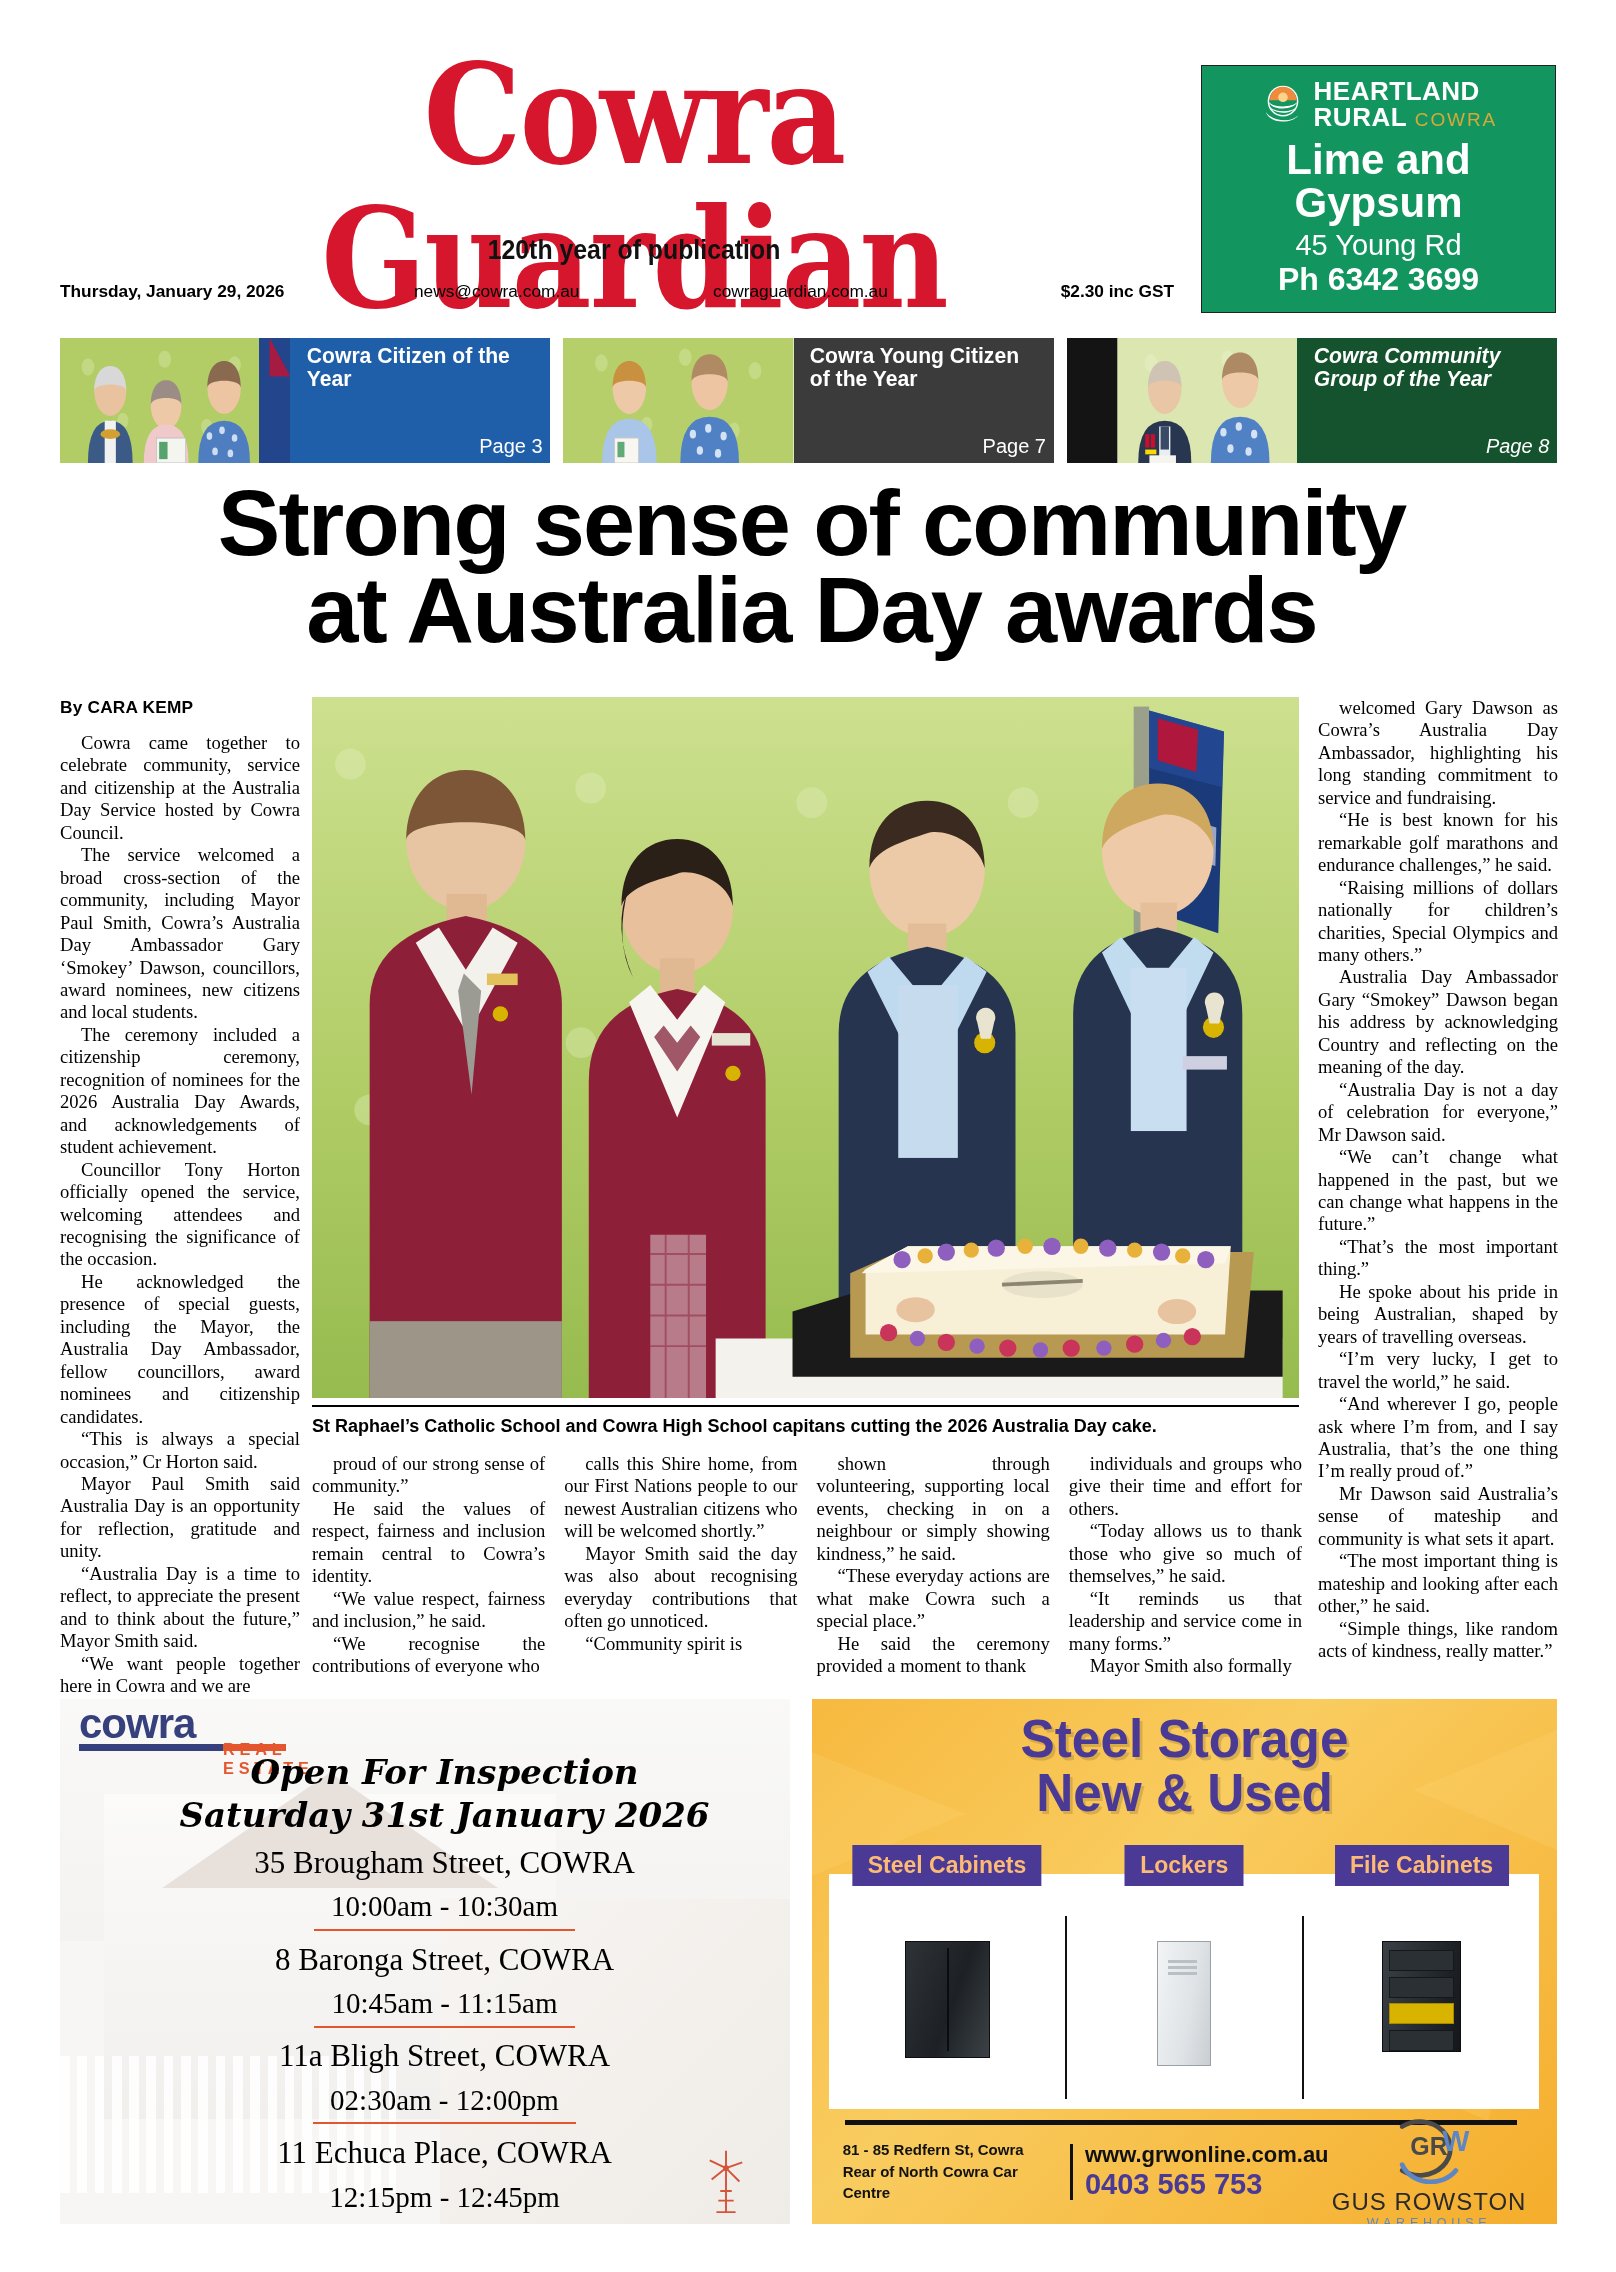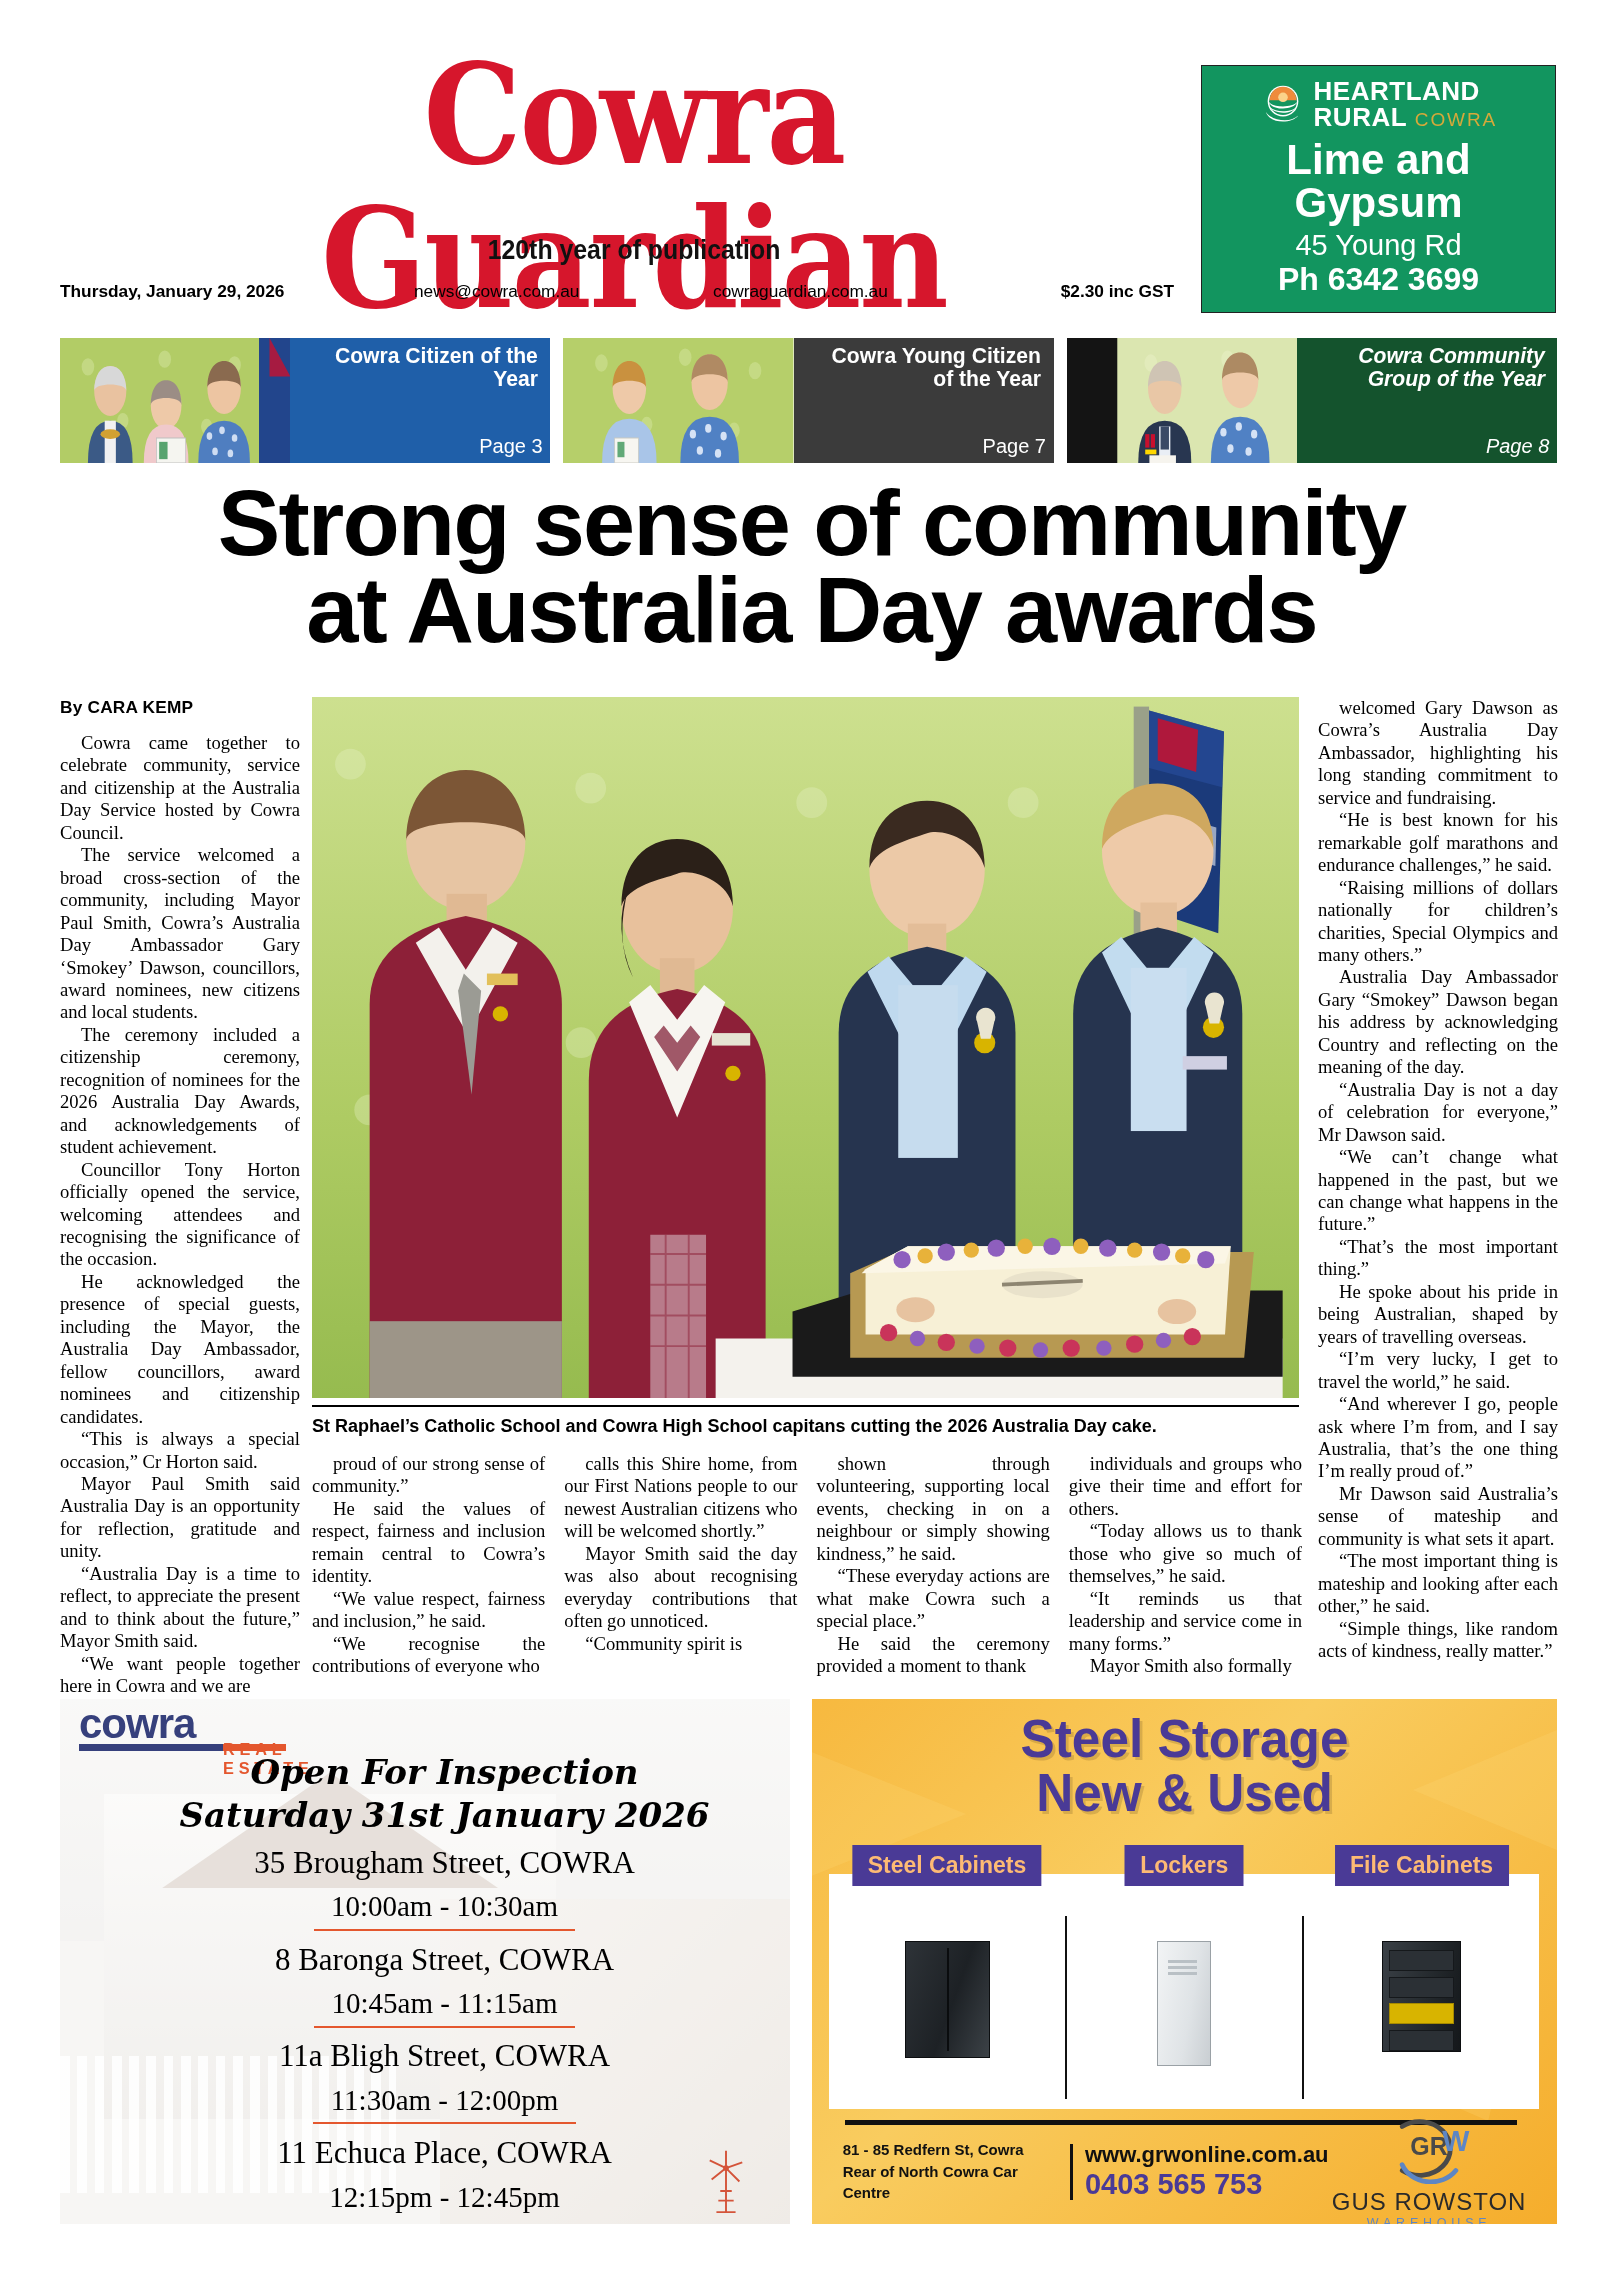--- a/index.html
+++ b/index.html
@@ -55,21 +55,21 @@
   .hl-mark { width:46px; height:46px; position:relative; flex:none; }
   .hl-name { text-align:left; line-height:1.0; }
   .hl-name .l1 { font-weight:700; font-size:26px; letter-spacing:0.5px; }
   .hl-name .l2 { font-weight:700; font-size:26px; letter-spacing:0.5px; }
   .hl-name .l2 span.cowra { color:#d6a93a; font-weight:400; font-size:19px; letter-spacing:1.9px; margin-left:7.7px; }
   .hl-big { font-weight:700; font-size:42px; line-height:1.02; margin-top:9.6px; }
   .hl-addr { font-weight:300; font-size:29px; line-height:1.15; margin-top:3.8px; }
   .hl-ph { font-weight:700; font-size:32px; line-height:1.1; }
 
   
-  .teasers { position:absolute; left:60px; top:338px; width:1497px; height:125px; display:flex; gap:13px;text-align:right; }
+  .teasers { position:absolute; left:60px; top:338px; width:1497px; height:125px; display:flex; gap:13px; }
   .teaser { flex:1; display:flex; height:125px; overflow:hidden; }
   .teaser-photo { width:47%; height:100%; position:relative; overflow:hidden; }
   .teaser-label { flex:1; position:relative; padding:5.8px 7.7px 3.8px 11.5px; color:#fff;
     font-family:"Liberation Sans", sans-serif; font-weight:700; font-size:22px; line-height:1.06;
     transform-origin: left top; }
   .teaser-label .txt { display:block; transform: scaleX(0.96); }
   .teaser-page { position:absolute; right:7.7px; bottom:5.8px; font-weight:400; font-size:20px; }
   .t-blue { background:#1f5fa9; }
   .t-dark { background:#3b3b3b; }
   .t-blue2 { background:#14532d;font-style:italic; }
@@ -590,21 +590,21 @@
       <div>
         <div class="re-addr">35 Brougham Street, COWRA</div>
         <div class="re-time">10:00am - 10:30am</div>
       </div>
       <div>
         <div class="re-addr">8 Baronga Street, COWRA</div>
         <div class="re-time">10:45am - 11:15am</div>
       </div>
       <div>
         <div class="re-addr">11a Bligh Street, COWRA</div>
-        <div class="re-time">11:30am - 12:00pm</div>
+        <div class="re-time">02:30am - 12:00pm</div>
       </div>
       <div>
         <div class="re-addr">11 Echuca Place, COWRA</div>
         <div class="re-time" style="border-bottom:none;">12:15pm - 12:45pm</div>
       </div>
 
     </div>
 
 
     <span class="re-windmill">

